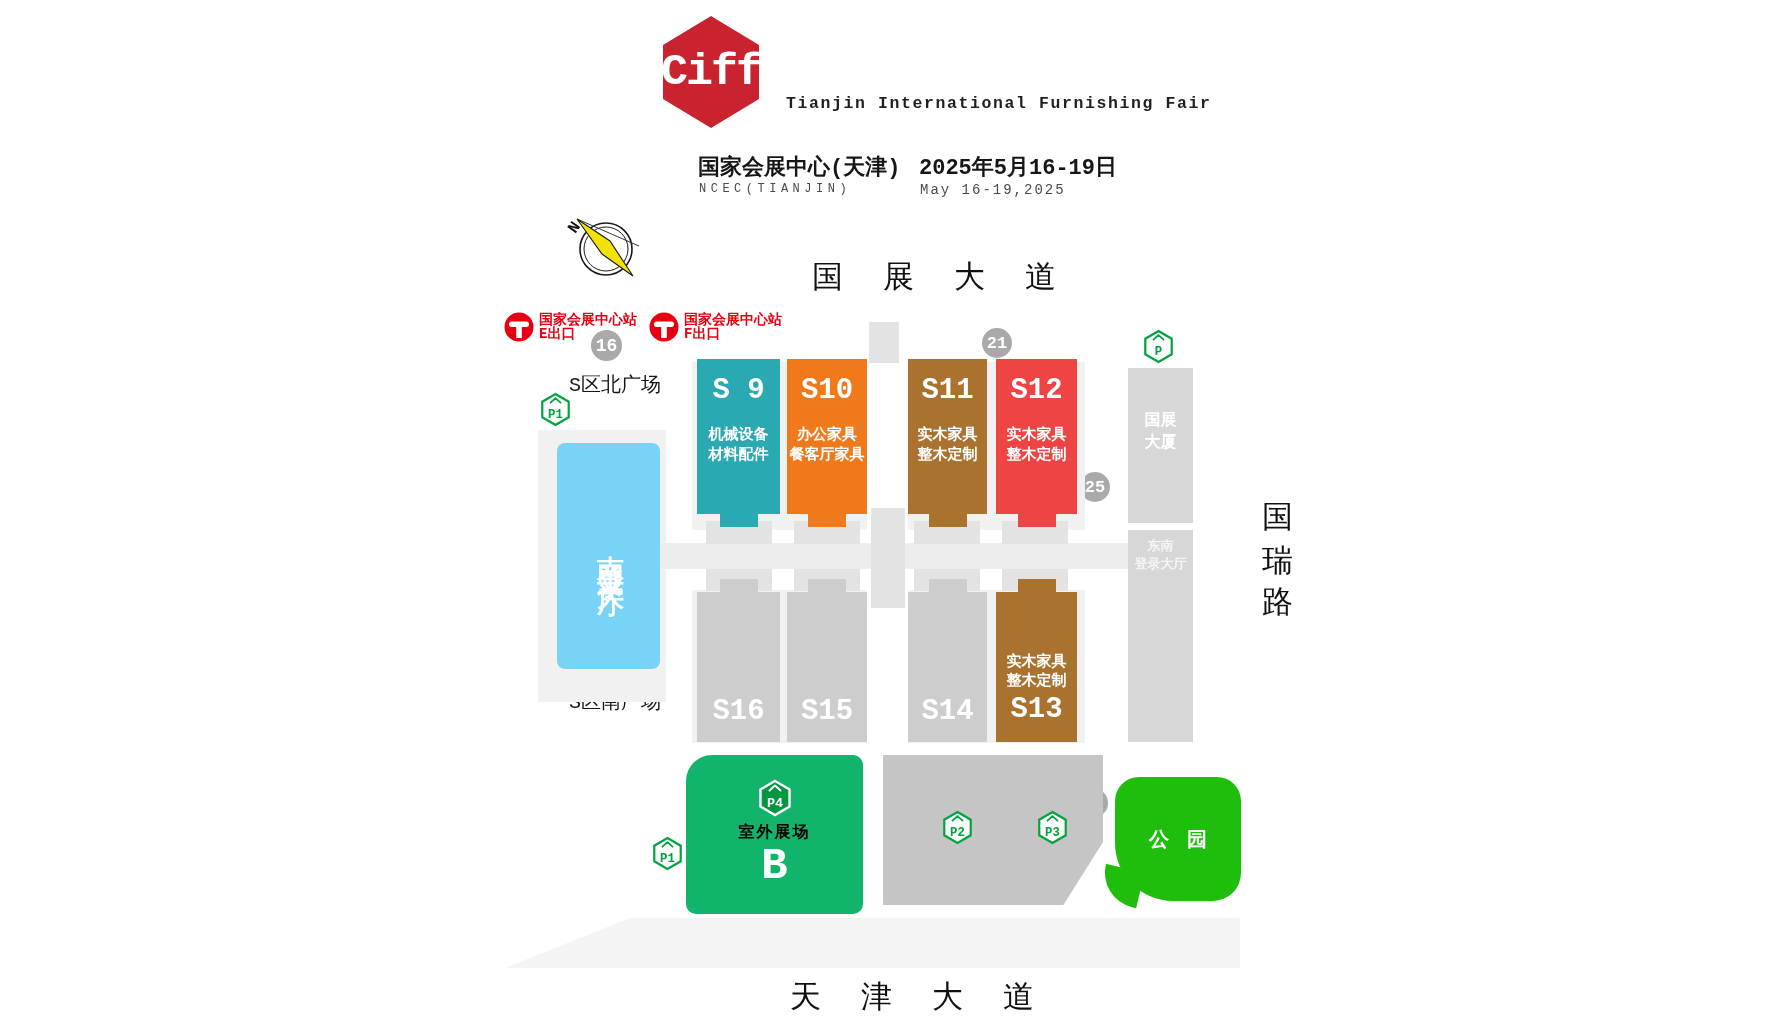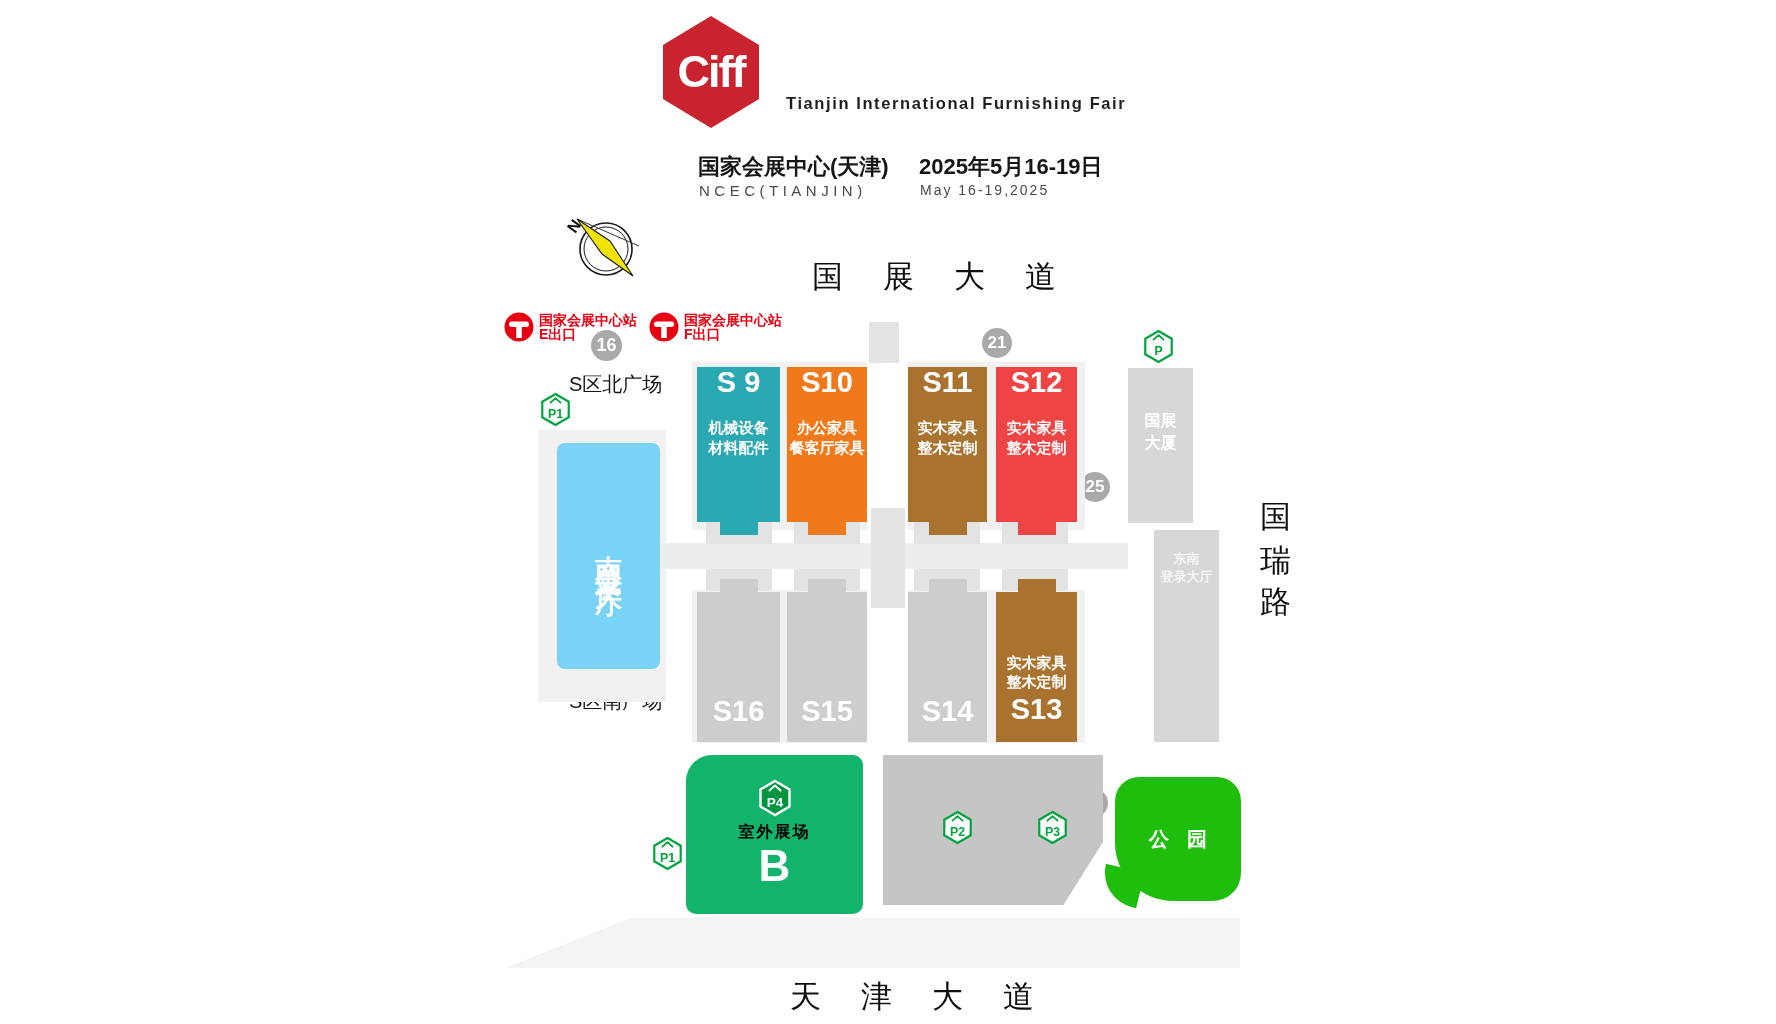--- a/index.html
+++ b/index.html
@@ -1,28 +1,28 @@
 <!DOCTYPE html>
 <html><head>
 <meta charset="utf-8">
 <style>
   html,body{margin:0;padding:0;background:#fff;}
   .page{position:relative;width:1484px;height:1024px;background:#fff;overflow:hidden;
-        font-family:Liberation Sans, sans-serif;color:#1a1a1a;}
+        font-family:Liberation Mono, monospace;color:#1a1a1a;}
   .abs{position:absolute;}
 
   
   .logo{position:absolute;left:663px;top:16px;width:96px;height:112px;background:#c8232e;
         clip-path:polygon(50% 0,100% 26%,100% 74%,50% 100%,0 74%,0 26%);
         display:flex;align-items:center;justify-content:center;}
   .logo span{color:#fff;font-size:45px;font-weight:700;letter-spacing:-2px;}
   .title-cn{position:absolute;left:783px;top:36px;font-size:42px;letter-spacing:2px;color:#3d3d3d;font-weight:500;white-space:nowrap;}
   .title-en{position:absolute;left:786px;top:94px;font-size:16.5px;font-weight:700;letter-spacing:1.6px;color:#1f1f1f;white-space:nowrap;}
   .venue-cn{position:absolute;left:698px;top:152px;font-size:22px;font-weight:700;color:#161616;white-space:nowrap;}
-  .venue-en{position:absolute;left:699px;top:182px;font-size:15px;letter-spacing:4.5px;color:#4a4a4a;white-space:nowrap;}
+  .venue-en{position:absolute;left:699px;top:182px;font-size:12px;letter-spacing:4.5px;color:#4a4a4a;white-space:nowrap;}
   .date-cn{position:absolute;left:919px;top:152px;font-size:22px;font-weight:700;color:#161616;white-space:nowrap;}
   .date-en{position:absolute;left:920px;top:182px;font-size:14px;letter-spacing:2px;color:#4a4a4a;white-space:nowrap;}
 
   
   .road-top{position:absolute;left:772px;top:256px;font-size:31px;letter-spacing:40px;font-weight:500;color:#101010;white-space:nowrap;margin-left:40px;}
   .road-right{position:absolute;left:1254px;top:478px;writing-mode:vertical-rl;font-size:31px;letter-spacing:42px;font-weight:500;color:#101010;}
   .road-bottom{position:absolute;left:790px;top:976px;font-size:31px;letter-spacing:40px;font-weight:500;color:#101010;white-space:nowrap;}
   .road-band{position:absolute;left:505px;top:918px;width:735px;height:50px;background:#f4f4f4;
              clip-path:polygon(17% 0,100% 0,100% 100%,0 100%);}
 
@@ -33,21 +33,21 @@
   .gate{position:absolute;border-radius:50%;background:#a9a9a9;color:#fff;font-weight:700;
         display:flex;align-items:center;justify-content:center;}
 
   
   .band{position:absolute;background:#f1f1f1;}
   .vest{position:absolute;background:#e3e3e3;}
   .corridor{position:absolute;background:#ededed;}
   .whitegap{position:absolute;background:#ffffff;}
 
   .hall{position:absolute;display:flex;flex-direction:column;align-items:center;color:#fff;text-align:center;}
-  .hall-u{top:367px;height:155px;box-sizing:border-box;}
+  .hall-u{top:359px;height:155px;padding-top:16px;box-sizing:border-box;}
   .hall-l{top:592px;height:150px;box-sizing:border-box;}
   .hall-u::after{content:'';position:absolute;bottom:-13px;left:50%;transform:translateX(-50%);
                  width:38px;height:14px;background:inherit;}
   .hall-l::before{content:'';position:absolute;top:-13px;left:50%;transform:translateX(-50%);
                  width:38px;height:14px;background:inherit;}
   .hall-id{font-size:29px;font-weight:700;line-height:1.1;}
   .hall-desc{font-size:15px;font-weight:700;line-height:1.32;margin-top:19px;}
   .hall-label-bottom{position:absolute;bottom:14px;width:100%;font-size:29px;font-weight:700;color:#fff;}
   .s13-stack{position:absolute;bottom:16px;width:100%;}
   .s13-stack .hall-desc{margin:0 0 2px 0;}
@@ -194,21 +194,21 @@
         <div>整木定制</div>
       </div>
       <div class="hall-id">S13</div>
     </div>
   </div>
 
   <div class="gray-bldg" style="left:1128px;top:368px;width:65px;height:155px;padding-top:42px;font-size:16px;font-weight:700;line-height:1.4">
     <div>国展</div>
     <div>大厦</div>
   </div>
-  <div class="gray-bldg" style="left:1154px;top:530px;width:65px;height:212px;padding-top:20px;font-size:13px;font-weight:700;line-height:1.35;color:#f5f5f5">
+  <div class="gray-bldg" style="left:1128px;top:530px;width:65px;height:212px;padding-top:8px;font-size:13px;font-weight:700;line-height:1.35;color:#f5f5f5">
     <div>东南</div>
     <div>登录大厅</div>
   </div>
 
   <svg class="abs" style="left:540px;top:392px" width="31" height="35" viewBox="0 0 34 38">
     <polygon points="17,2 31.5,10.5 31.5,27.5 17,36 2.5,27.5 2.5,10.5" fill="#fff" stroke="#00a33e" stroke-width="2.4"></polygon>
     <path d="M11.5,11.5 L17,6.5 L22.5,11.5" fill="none" stroke="#00a33e" stroke-width="2" stroke-linecap="round" stroke-linejoin="round"></path>
     <text x="17" y="28" text-anchor="middle" font-size="13.5" font-weight="bold" fill="#00a33e">P1</text>
   </svg>
 

